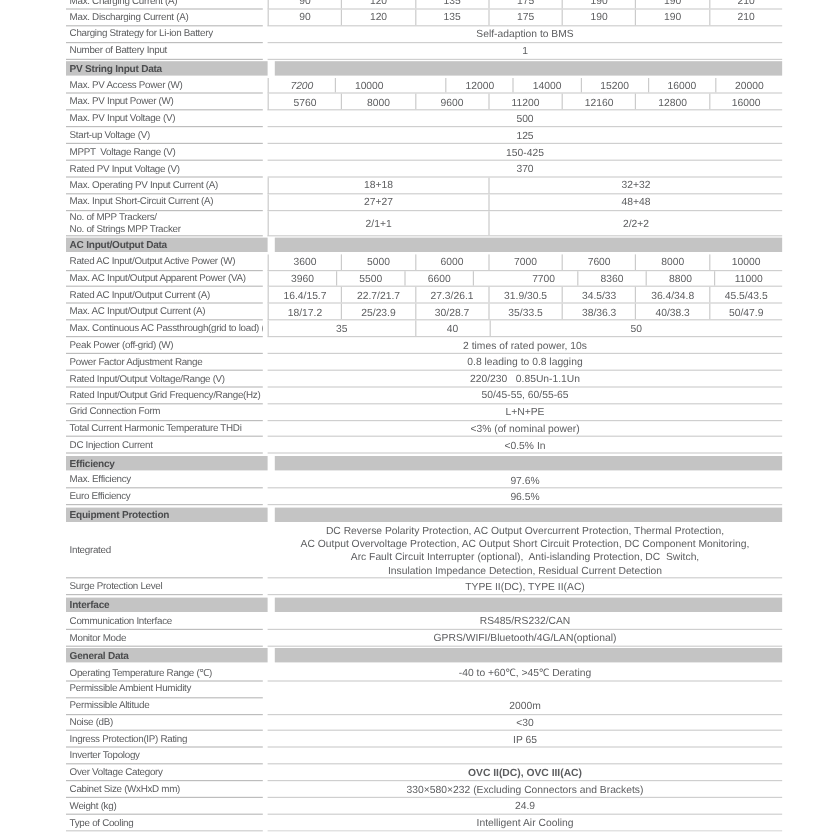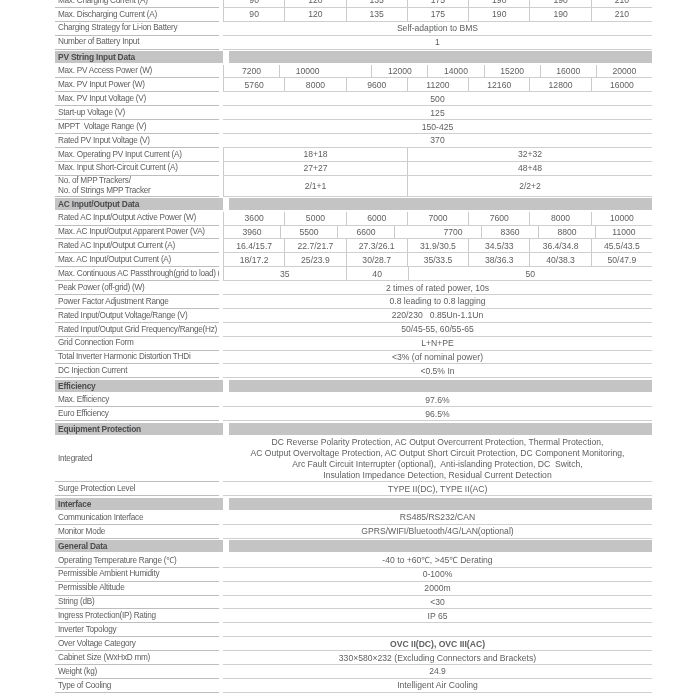--- a/index.html
+++ b/index.html
@@ -80,21 +80,21 @@
         <div class="cell" style="flex-grow: 7;">1</div>
       </div>
     </div>
     <div class="section-row">
       <div class="section-label">PV String Input Data</div>
       <div class="section-fill"></div>
     </div>
     <div class="row std grid">
       <div class="label-cell"><div>Max. PV Access Power (W)</div></div>
       <div class="data-area">
-        <div class="cell" style="flex-grow: 1;">7200</div>
+        <div class="cell" style="flex-grow: 1; font-style: italic;">7200</div>
         <div class="cell" style="flex-grow: 1;">10000</div>
         <div class="cell" style="flex-grow: 1; margin-left: 36px;">12000</div>
         <div class="cell" style="flex-grow: 1;">14000</div>
         <div class="cell" style="flex-grow: 1;">15200</div>
         <div class="cell" style="flex-grow: 1;">16000</div>
         <div class="cell" style="flex-grow: 1;">20000</div>
       </div>
     </div>
     <div class="row std grid">
       <div class="label-cell"><div>Max. PV Input Power (W)</div></div>
@@ -237,21 +237,21 @@
         <div class="cell" style="flex-grow: 7;">50/45-55, 60/55-65</div>
       </div>
     </div>
     <div class="row std">
       <div class="label-cell"><div>Grid Connection Form</div></div>
       <div class="data-area">
         <div class="cell" style="flex-grow: 7;">L+N+PE</div>
       </div>
     </div>
     <div class="row std">
-      <div class="label-cell"><div>Total Inverter Harmonic Distortion THDi</div></div>
+      <div class="label-cell"><div>Total Current Harmonic Temperature THDi</div></div>
       <div class="data-area">
         <div class="cell" style="flex-grow: 7;">&lt;3% (of nominal power)</div>
       </div>
     </div>
     <div class="row std">
       <div class="label-cell"><div>DC Injection Current</div></div>
       <div class="data-area">
         <div class="cell" style="flex-grow: 7;">&lt;0.5% In</div>
       </div>
     </div>
@@ -308,32 +308,29 @@
       <div class="section-fill"></div>
     </div>
     <div class="row std">
       <div class="label-cell"><div>Operating Temperature Range (℃)</div></div>
       <div class="data-area">
         <div class="cell" style="flex-grow: 7;">-40 to +60℃, &gt;45℃ Derating</div>
       </div>
     </div>
     <div class="row std">
       <div class="label-cell"><div>Permissible Ambient Humidity</div></div>
-      <div class="data-area">
-        <div class="cell" style="flex-grow: 7;">0-100%</div>
-      </div>
     </div>
     <div class="row std">
       <div class="label-cell"><div>Permissible Altitude</div></div>
       <div class="data-area">
         <div class="cell" style="flex-grow: 7;">2000m</div>
       </div>
     </div>
     <div class="row std">
-      <div class="label-cell"><div>String (dB)</div></div>
+      <div class="label-cell"><div>Noise (dB)</div></div>
       <div class="data-area">
         <div class="cell" style="flex-grow: 7;">&lt;30</div>
       </div>
     </div>
     <div class="row std">
       <div class="label-cell"><div>Ingress Protection(IP) Rating</div></div>
       <div class="data-area">
         <div class="cell" style="flex-grow: 7;">IP 65</div>
       </div>
     </div>

